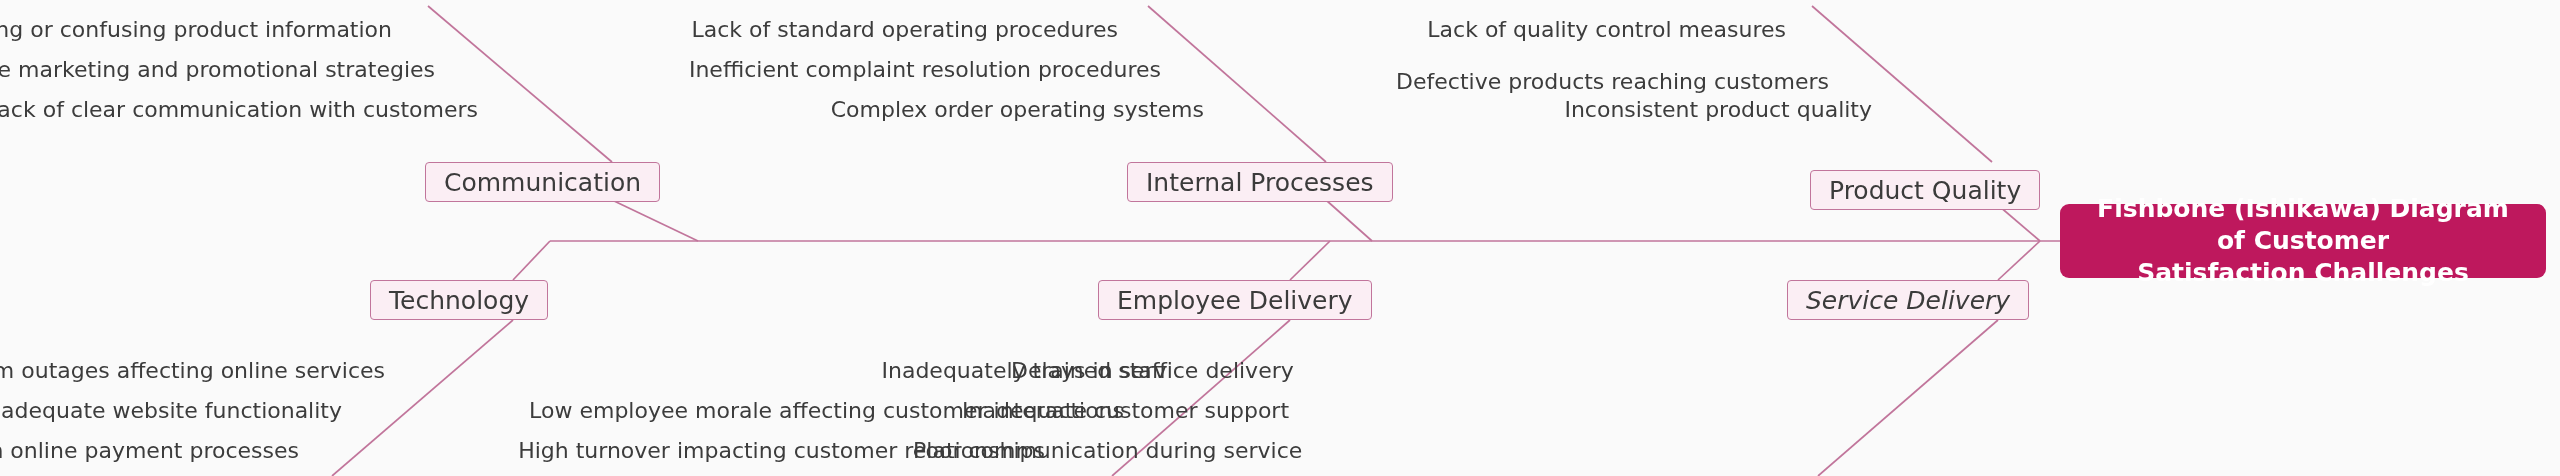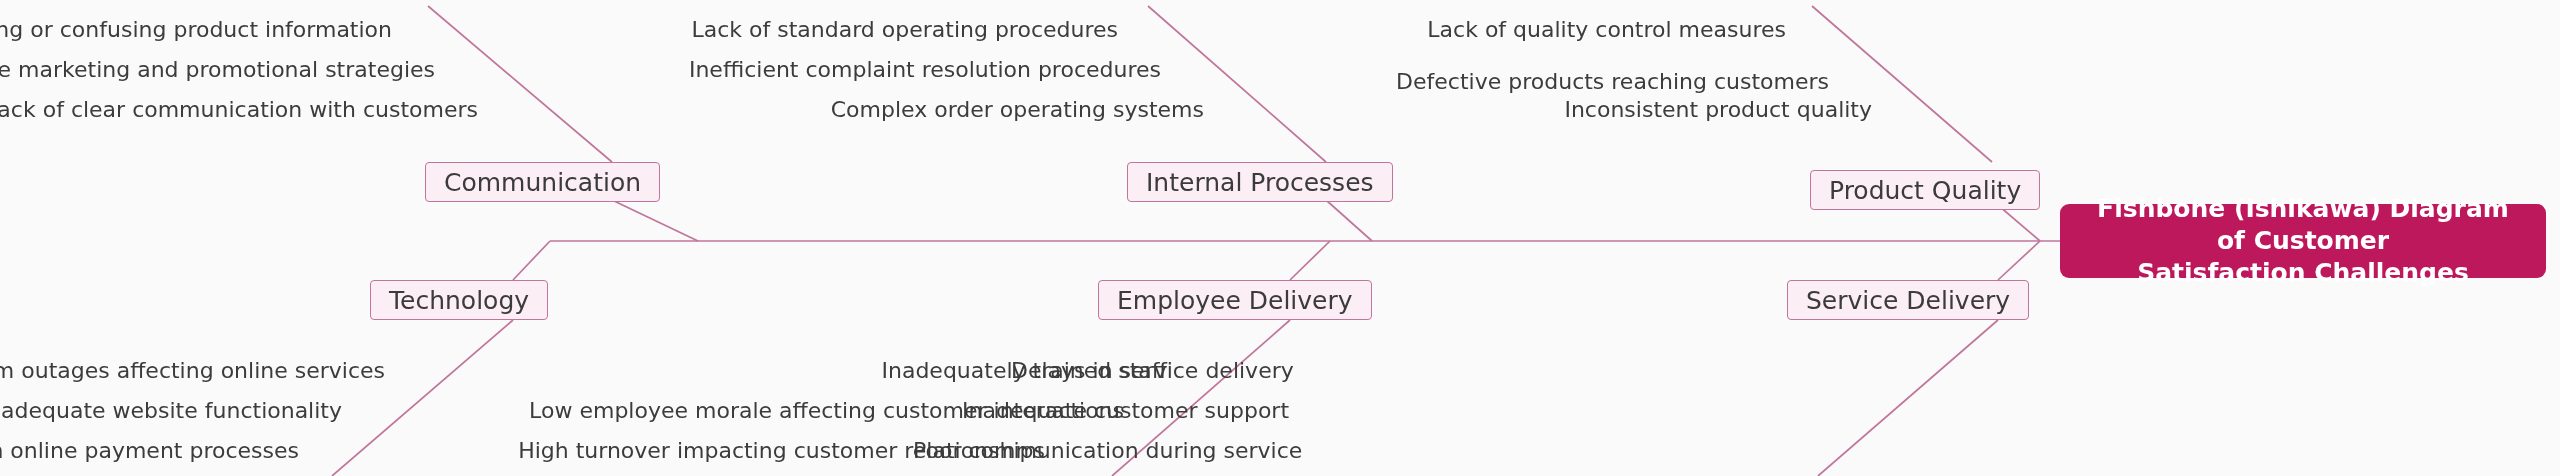--- a/index.html
+++ b/index.html
@@ -109,21 +109,21 @@
   </div>
 
   <div class="cat-box" style="left:370px; top:280px;">
     <span>Technology</span>
   </div>
 
   <div class="cat-box" style="left:1098px; top:280px;">
     <span>Employee Delivery</span>
   </div>
 
-  <div class="cat-box" style="left:1787px; top:280px;">
+  <div class="cat-box" style="left:1787px; top:280px;font-style:italic;">
     <span>Service Delivery</span>
   </div>
 
   <div class="cause r" style="right:2168px; top:30px;">Misleading or confusing product information</div>
   <div class="cause r" style="right:2125px; top:70px;">Ineffective marketing and promotional strategies</div>
   <div class="cause r" style="right:2082px; top:110px;">Lack of clear communication with customers</div>
 
   <div class="cause r" style="right:1442px; top:30px;">Lack of standard operating procedures</div>
   <div class="cause r" style="right:1399px; top:70px;">Inefficient complaint resolution procedures</div>
   <div class="cause r" style="right:1356px; top:110px;">Complex order operating systems</div>

